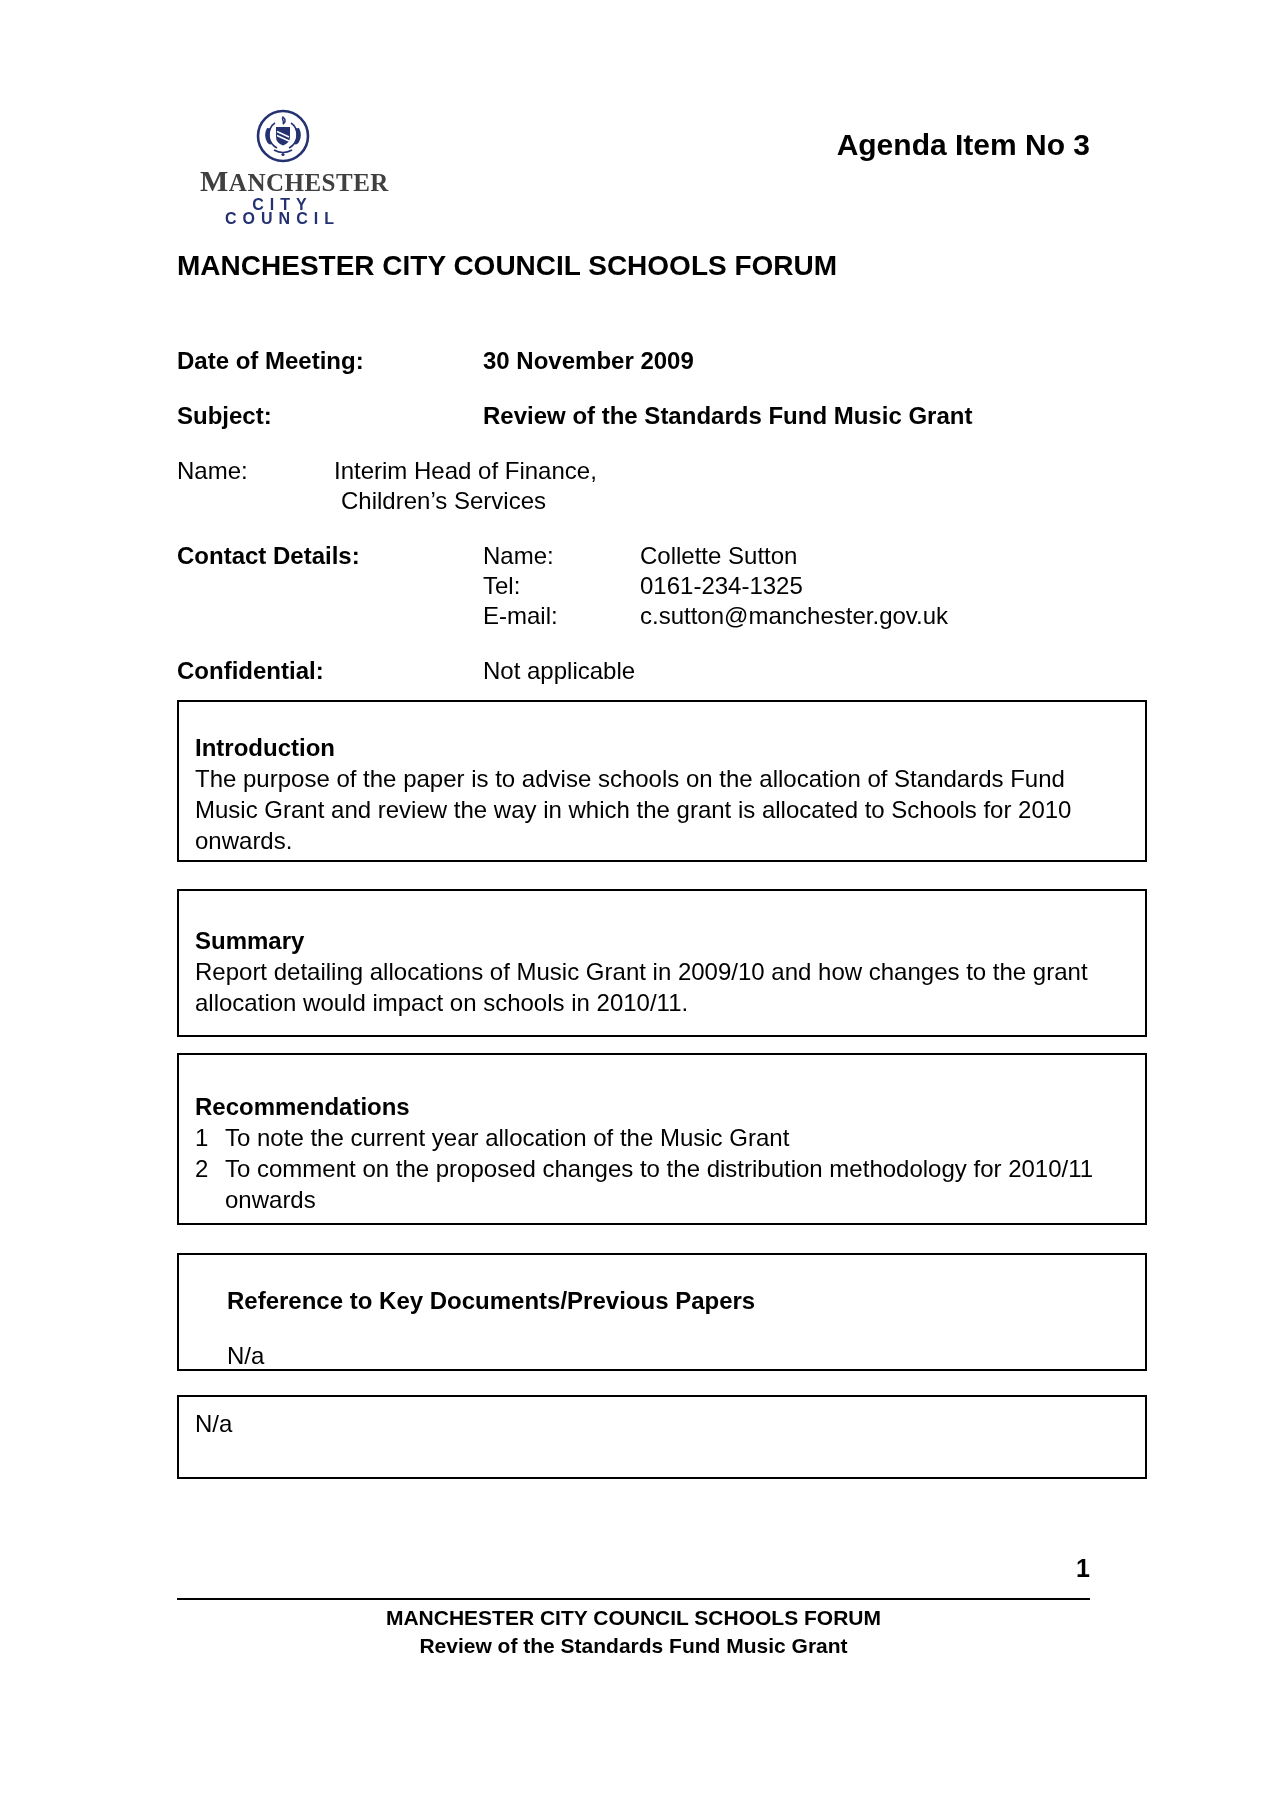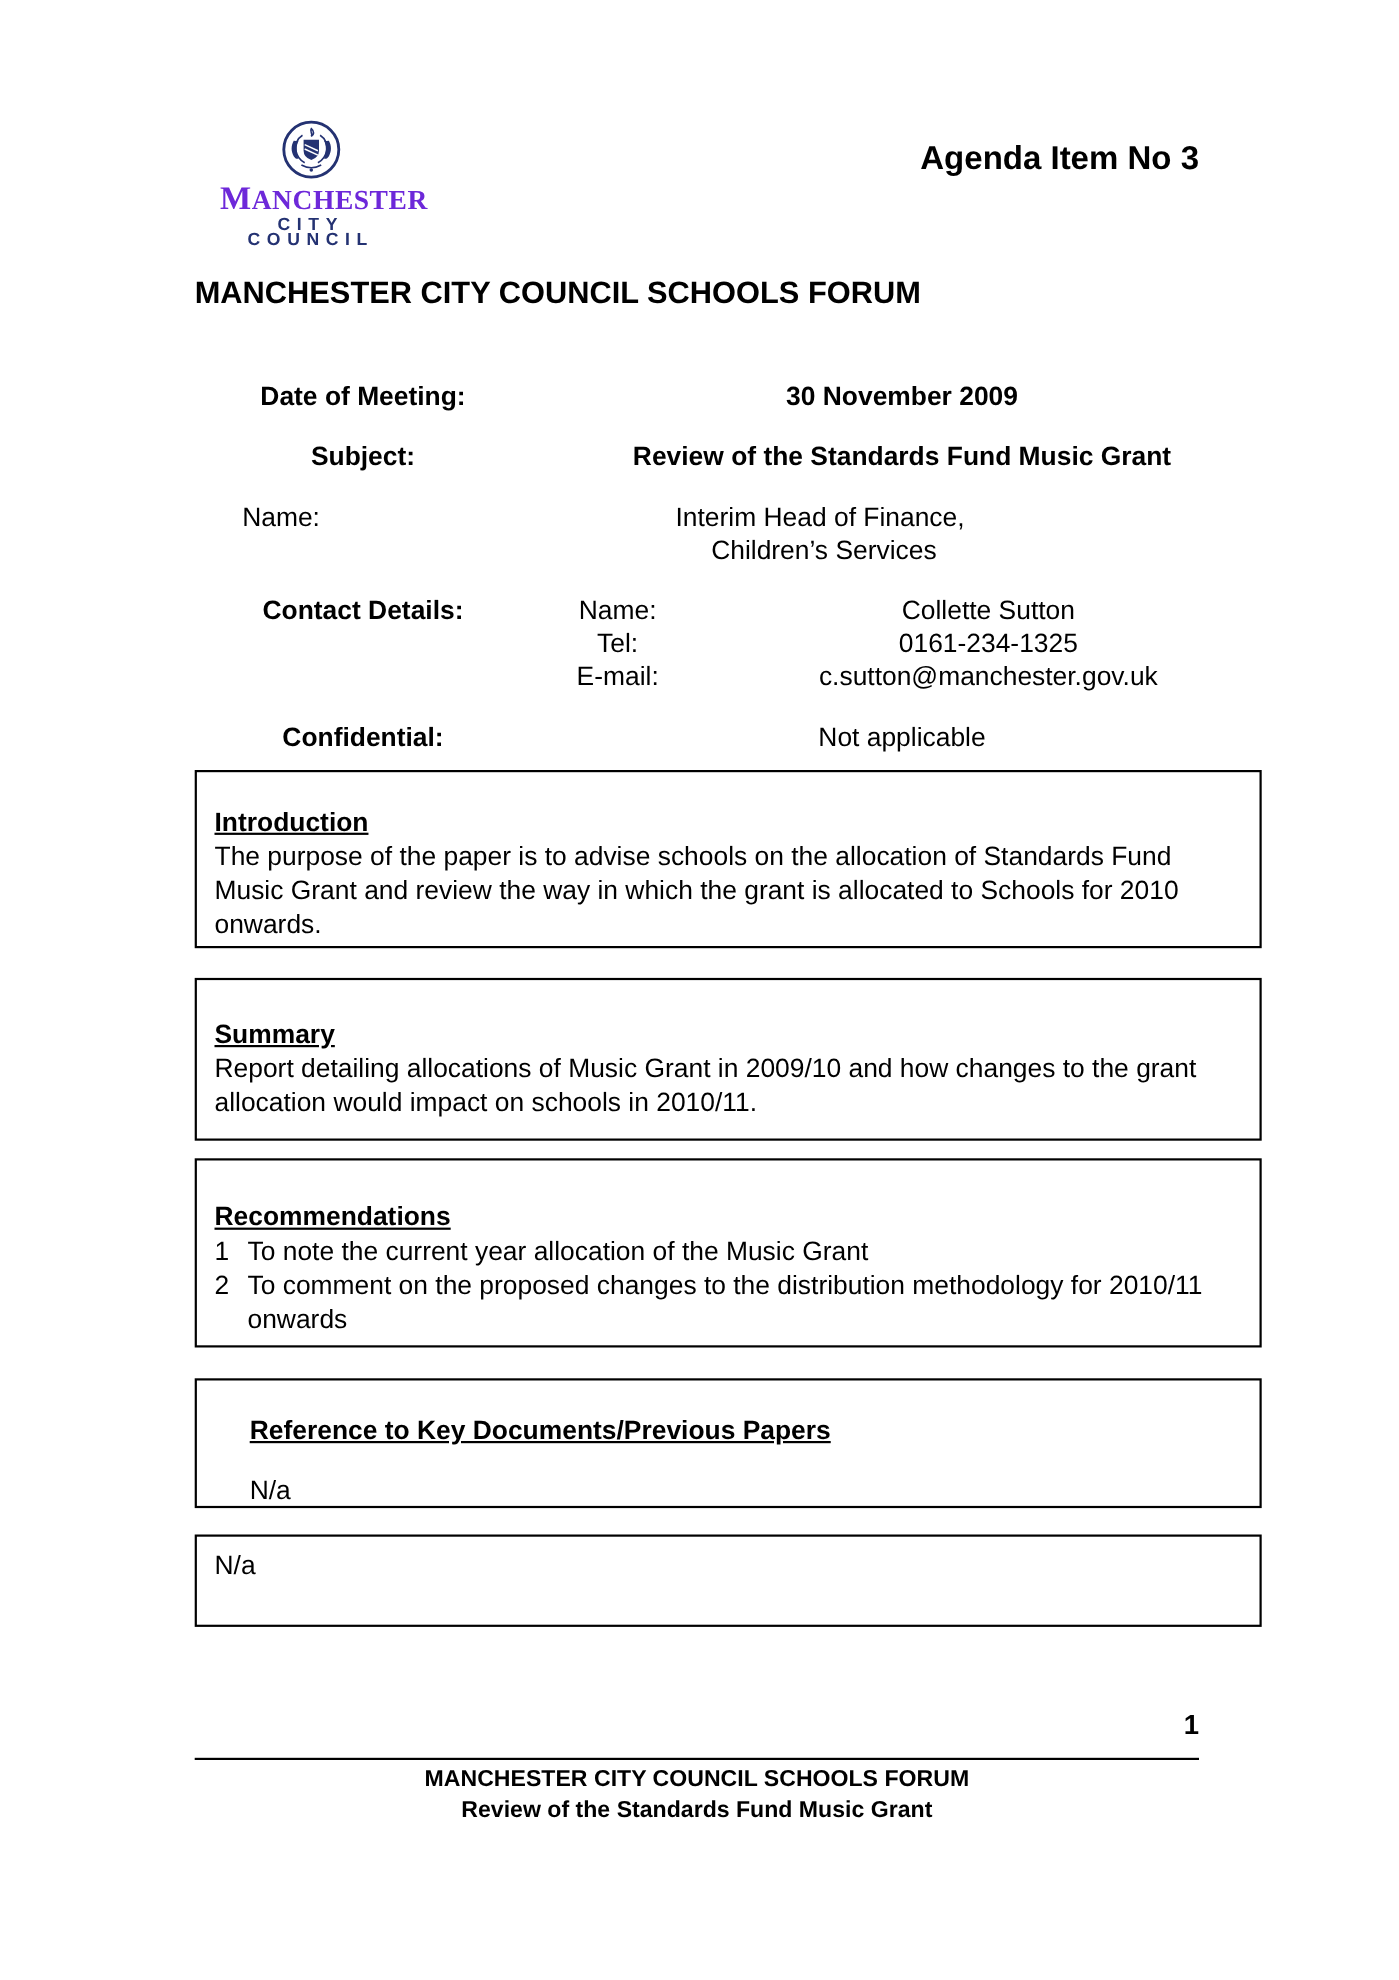--- a/index.html
+++ b/index.html
@@ -11,21 +11,21 @@
     font-family:"Liberation Sans", sans-serif;
     color:#000;
     overflow:hidden;
   }
 
   
   .logo { position:absolute; left:200px; top:108px; width:165px; text-align:center; }
   .crest { display:block; margin:0 auto 2px auto; }
   .logo-word {
     font-family:"Liberation Serif", serif;
-    color:#6d28d9;
+    color:#404040;
     font-size:25px; font-weight:600; letter-spacing:0.5px;
     line-height:26px;
   }
   .logo-word::first-letter { font-size:120%; }
   .logo-sub {
     margin-top:2px;
     color:#243272;
     font-size:16px; font-weight:bold; letter-spacing:6px;
     line-height:14px;
   }
@@ -37,38 +37,38 @@
   }
 
   
   .title {
     position:absolute; left:177px; top:250px; margin:0;
     font-size:28px; font-weight:bold;
   }
 
   
   .meta { position:absolute; left:177px; top:346px; width:980px; font-size:24px; line-height:30px; }
-  .mrow { display:flex; margin-bottom:25px;text-align:center; }
+  .mrow { display:flex; margin-bottom:25px; }
   .mlabel { width:306px; font-weight:bold; flex:none; }
   .mkey   { width:157px; flex:none; }
   .mval   { flex:1; }
   .bold   { font-weight:bold; }
   .mvals  { flex:1; }
   .indent1 { padding-left:7px; }
   .contact-grid { display:grid; grid-template-columns:157px auto; flex:1; }
 
   
   .docbox {
     position:absolute; left:177px; width:970px;
     border:2px solid #000;
     padding:0 16px;
     font-size:24px; line-height:31px;
     overflow:hidden;
   }
-  .boxhead { font-weight:bold;text-decoration:underline; }
+  .boxhead { font-weight:bold; }
   .box-intro { top:700px;  height:162px; padding-top:30px; }
   .box-sum   { top:889px;  height:148px; padding-top:34px; }
   .box-rec   { top:1053px; height:172px; padding-top:36px; }
   .box-ref   { top:1253px; height:118px; padding-top:30px;padding-left:48px; }
   .box-impl  { top:1395px; height:84px;  padding-top:12px; line-height:30px; }
   .na-gap { margin-top:24px; }
   .recitem { display:flex; }
   .recnum { width:30px; flex:none; }
   .rectext { flex:1; }
 

